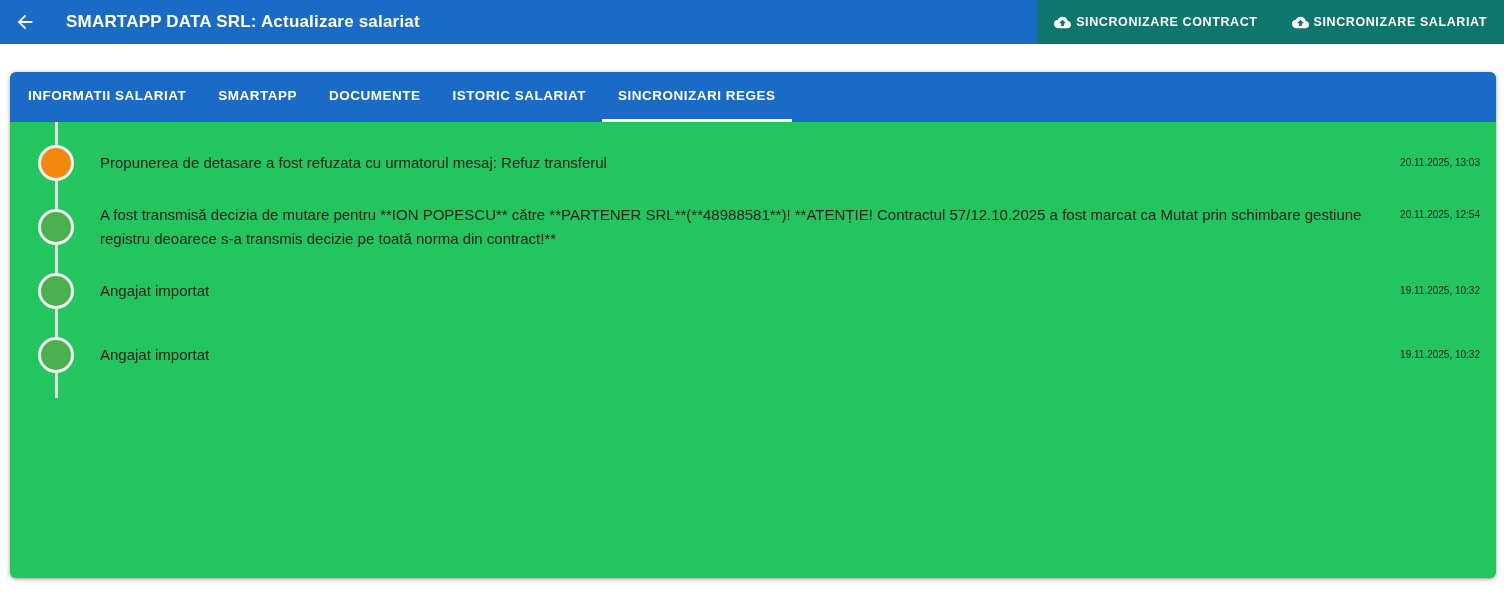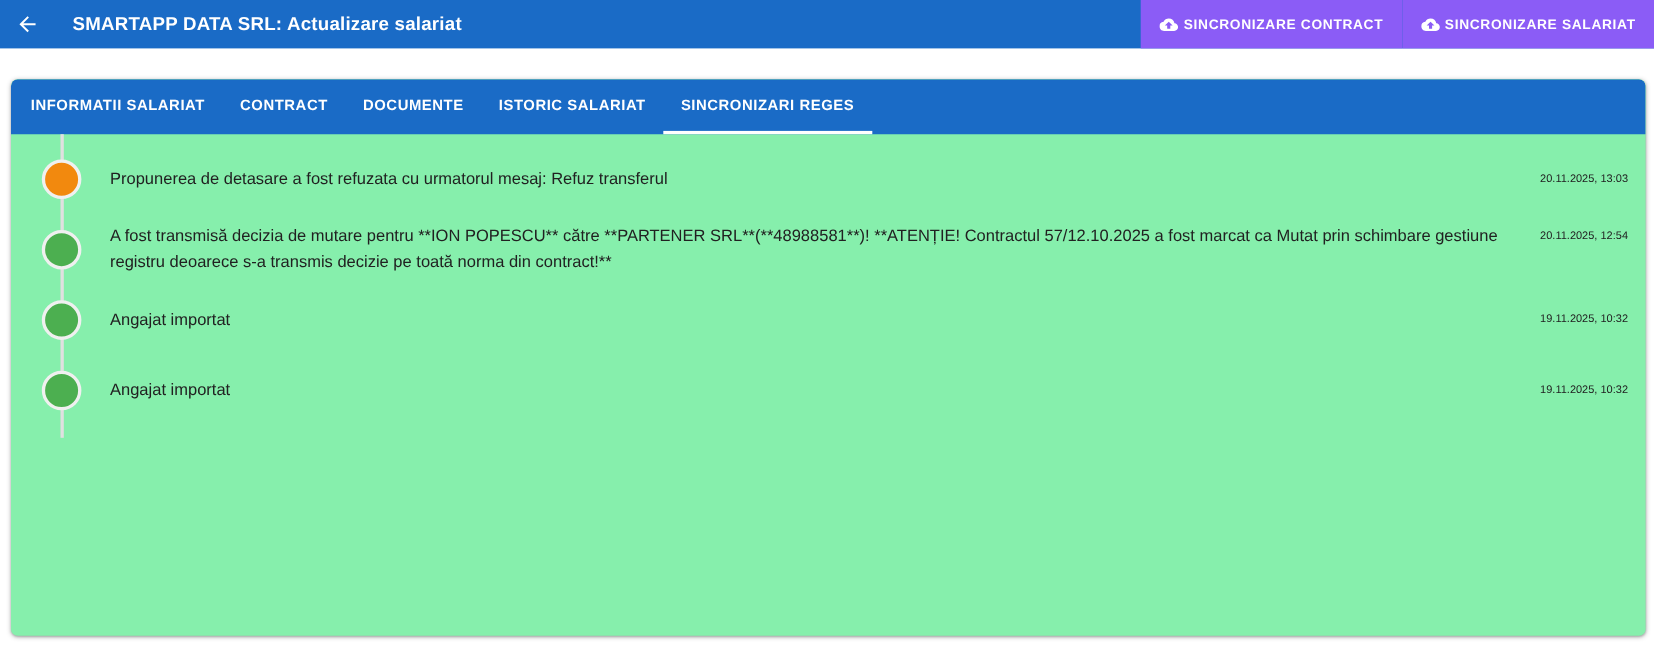--- a/index.html
+++ b/index.html
@@ -6,27 +6,27 @@
   html, body { width: 1504px; height: 599px; background: #ffffff; overflow: hidden;
     font-family: "Liberation Sans", sans-serif; }
 
   
   .app-header { height: 44px; background: #1a6bc6; display: flex; align-items: center; }
   .back-btn { width: 44px; height: 44px; display: flex; align-items: center; justify-content: center;
     background: transparent; border: none; cursor: pointer; margin-left: 3px; }
   .back-btn svg { width: 22px; height: 22px; fill: #ffffff; }
   .app-title { color: #ffffff; font-size: 17px; font-weight: 700; letter-spacing: .2px; margin-left: 19px; }
   .header-actions { margin-left: auto; height: 44px; display: flex; }
-  .sync-btn { height: 44px; background: #8b5cf6; border: none; color: #ffffff; cursor: pointer;
+  .sync-btn { height: 44px; background: #0f766e; border: none; color: #ffffff; cursor: pointer;
     display: flex; align-items: center; padding: 0 17px; font-family: "Liberation Sans", sans-serif;
     font-size: 12.5px; font-weight: bold; letter-spacing: .6px; white-space: nowrap; }
   .sync-btn svg { width: 17px; height: 17px; fill: #ffffff; margin-right: 5px; }
 
   
-  .card { margin: 28px 8px 0 10px; height: 506px; border-radius: 6px; background: #86efac;
+  .card { margin: 28px 8px 0 10px; height: 506px; border-radius: 6px; background: #22c55e;
     box-shadow: 0 1px 5px rgba(0,0,0,.28), 0 1px 2px rgba(0,0,0,.18); overflow: hidden; }
 
   
   .tabs { height: 50px; background: #1a6bc6; border-radius: 6px 6px 0 0; display: flex;
     align-items: stretch; padding-left: 2px; }
   .tab { display: flex; align-items: center; padding: 0 16px; color: #ffffff; font-size: 13.5px;
     font-weight: bold; letter-spacing: .5px; cursor: pointer; border-bottom: 3px solid transparent;
     white-space: nowrap; }
   .tab.active { border-bottom-color: #ffffff; }
 
@@ -72,21 +72,21 @@
       </button>
   </div>
 </header>
 
 <main class="card">
   <nav class="tabs">
     <div class="tab">
         <span>INFORMATII SALARIAT</span>
       </div>
       <div class="tab">
-        <span>CONTRACT</span>
+        <span>SMARTAPP</span>
       </div>
       <div class="tab">
         <span>DOCUMENTE</span>
       </div>
       <div class="tab">
         <span>ISTORIC SALARIAT</span>
       </div>
       <div class="tab active">
         <span>SINCRONIZARI REGES</span>
       </div>

